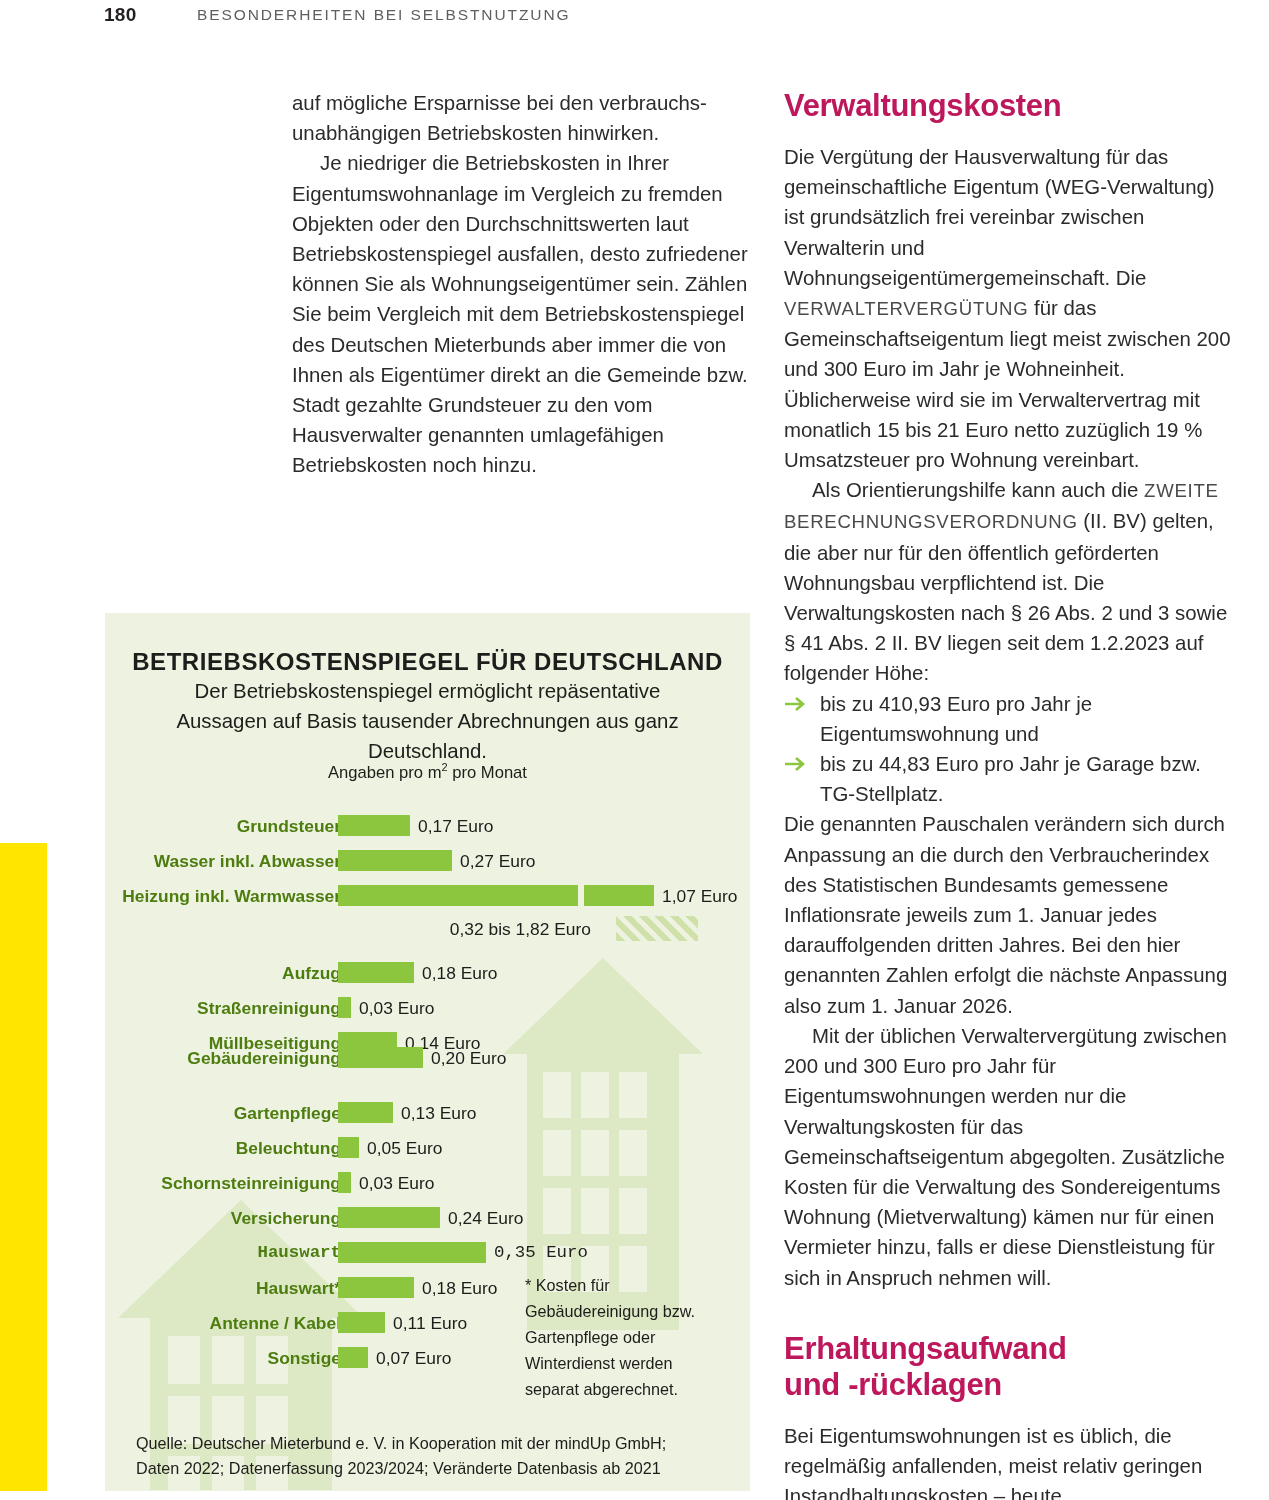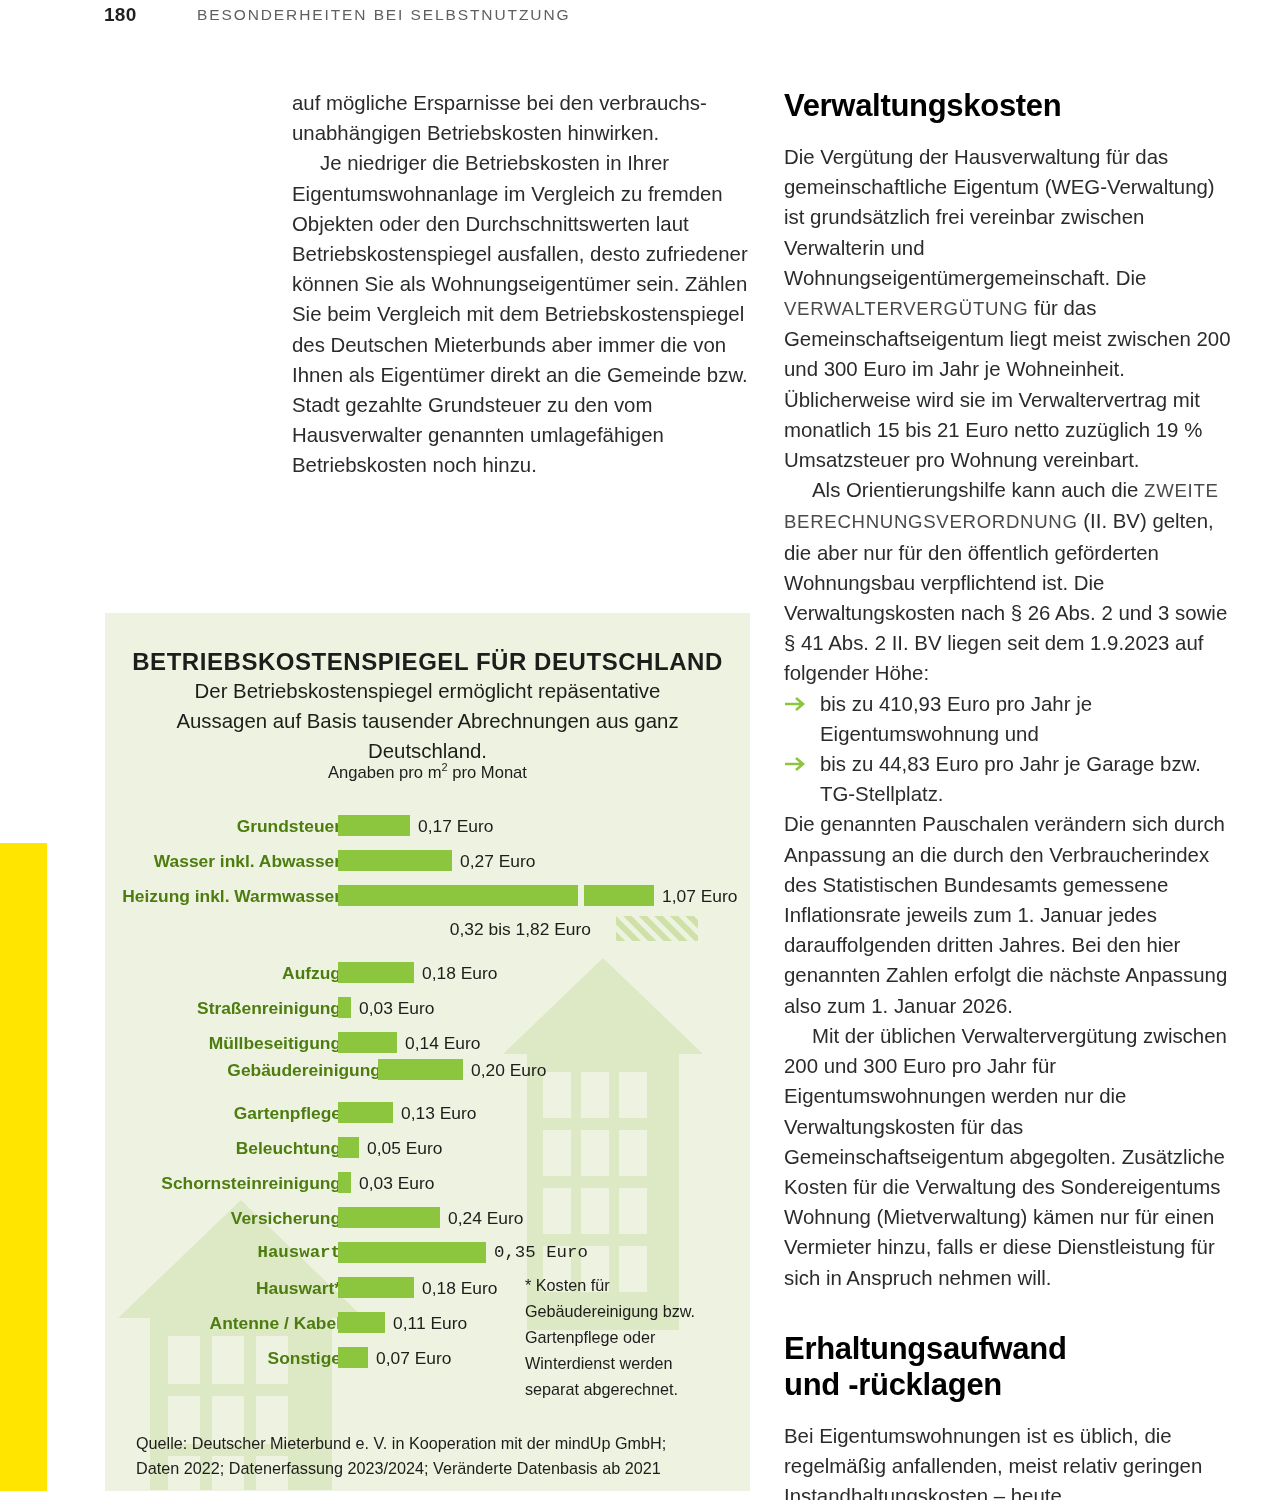--- a/index.html
+++ b/index.html
@@ -19,21 +19,21 @@
   .col{position:absolute;width:456px;font-size:20.4px;line-height:30.2px;color:#2b2b2b;}
   #col-left{left:292px;top:88px;}
   #col-right{left:784px;top:88px;}
 
   .para{margin:0;text-align:left;}
   .para.indent{text-indent:28px;}
 
   h2.heading{
     font-family:"Liberation Sans",sans-serif;
     font-size:31px;line-height:36px;font-weight:bold;margin:0 0 18px 0;
-    color:#000000;letter-spacing:-0.3px;
+    color:#be185d;letter-spacing:-0.3px;
   }
   h2.heading.second{margin-top:38px;}
   .smallcaps{font-size:18.6px;letter-spacing:.7px;color:#4a4a4a;text-align:center;}
 
   ul.arrow-list{list-style:none;margin:0;padding:0;}
   ul.arrow-list li{position:relative;padding-left:36px;margin:0;}
   .arrow-ico{position:absolute;left:0;top:4px;width:26px;height:22px;}
 
   
   #infobox{
@@ -100,21 +100,21 @@
   <p class="para">auf mögliche Ersparnisse bei den verbrauchs­unabhängigen Betriebskosten hinwirken.</p>
   <p class="para indent">Je niedriger die Betriebskosten in Ihrer Eigentumswohnanlage im Vergleich zu fremden Objekten oder den Durchschnittswerten laut Betriebskostenspiegel ausfallen, desto zufriedener können Sie als Wohnungseigentümer sein. Zählen Sie beim Vergleich mit dem Betriebskostenspiegel des Deutschen Mieterbunds aber immer die von Ihnen als Eigentümer direkt an die Gemeinde bzw. Stadt gezahlte Grundsteuer zu den vom Hausverwalter genannten umlagefähigen Betriebskosten noch hinzu.</p>
 </div>
 
 <div id="col-right" class="col">
 
   <h2 class="heading">Verwaltungskosten</h2>
 
   <p class="para"><span>Die Vergütung der Hausverwaltung für das gemeinschaftliche Eigentum (WEG-Verwaltung) ist grundsätzlich frei vereinbar zwischen Verwalterin und Wohnungseigentümergemeinschaft. Die </span><span class="smallcaps">VERWALTERVERGÜTUNG</span><span> für das Gemeinschaftseigentum liegt meist zwischen 200 und 300 Euro im Jahr je Wohneinheit. Üblicherweise wird sie im Verwaltervertrag mit monatlich 15 bis 21 Euro netto zuzüglich 19 % Umsatzsteuer pro Wohnung vereinbart.</span></p>
 
-  <p class="para indent"><span>Als Orientierungshilfe kann auch die </span><span class="smallcaps">ZWEITE BERECHNUNGSVERORDNUNG</span><span> (II. BV) gelten, die aber nur für den öffentlich geförderten Wohnungsbau verpflichtend ist. Die Verwaltungskosten nach § 26 Abs. 2 und 3 sowie § 41 Abs. 2 II. BV liegen seit dem 1.9.2023 auf folgender Höhe:</span></p>
+  <p class="para indent"><span>Als Orientierungshilfe kann auch die </span><span class="smallcaps">ZWEITE BERECHNUNGSVERORDNUNG</span><span> (II. BV) gelten, die aber nur für den öffentlich geförderten Wohnungsbau verpflichtend ist. Die Verwaltungskosten nach § 26 Abs. 2 und 3 sowie § 41 Abs. 2 II. BV liegen seit dem 1.2.2023 auf folgender Höhe:</span></p>
 
   <ul class="arrow-list">
     <li>
       <span class="arrow-ico">
         <svg width="26" height="22" viewBox="0 0 26 22">
             <path d="M1 11 H18 M12 5 L19 11 L12 17" fill="none" stroke="#8cc63e" stroke-width="2.6" stroke-linecap="butt" stroke-linejoin="miter"></path>
           </svg>
       </span>
       <span>bis zu 410,93 Euro pro Jahr je Eigentumswohnung und</span>
     </li>
@@ -209,21 +209,21 @@
       <div class="row" style="top: 382px;">
         <div class="cat">Straßenreinigung</div>
         <div class="bar" style="width: 13px;"></div>
         <div class="val" style="left: 254px;">0,03 Euro</div>
       </div>
       <div class="row" style="top: 417px;">
         <div class="cat">Müllbeseitigung</div>
         <div class="bar" style="width: 59px;"></div>
         <div class="val" style="left: 300px;">0,14 Euro</div>
       </div>
-      <div class="row" style="top: 444px; margin-left: 40px;">
+      <div class="row" style="top: 432px;">
         <div class="cat">Gebäudereinigung</div>
         <div class="bar" style="width: 85px;"></div>
         <div class="val" style="left: 326px;">0,20 Euro</div>
       </div>
       <div class="row" style="top: 487px;">
         <div class="cat">Gartenpflege</div>
         <div class="bar" style="width: 55px;"></div>
         <div class="val" style="left: 296px;">0,13 Euro</div>
       </div>
       <div class="row" style="top: 522px;">

